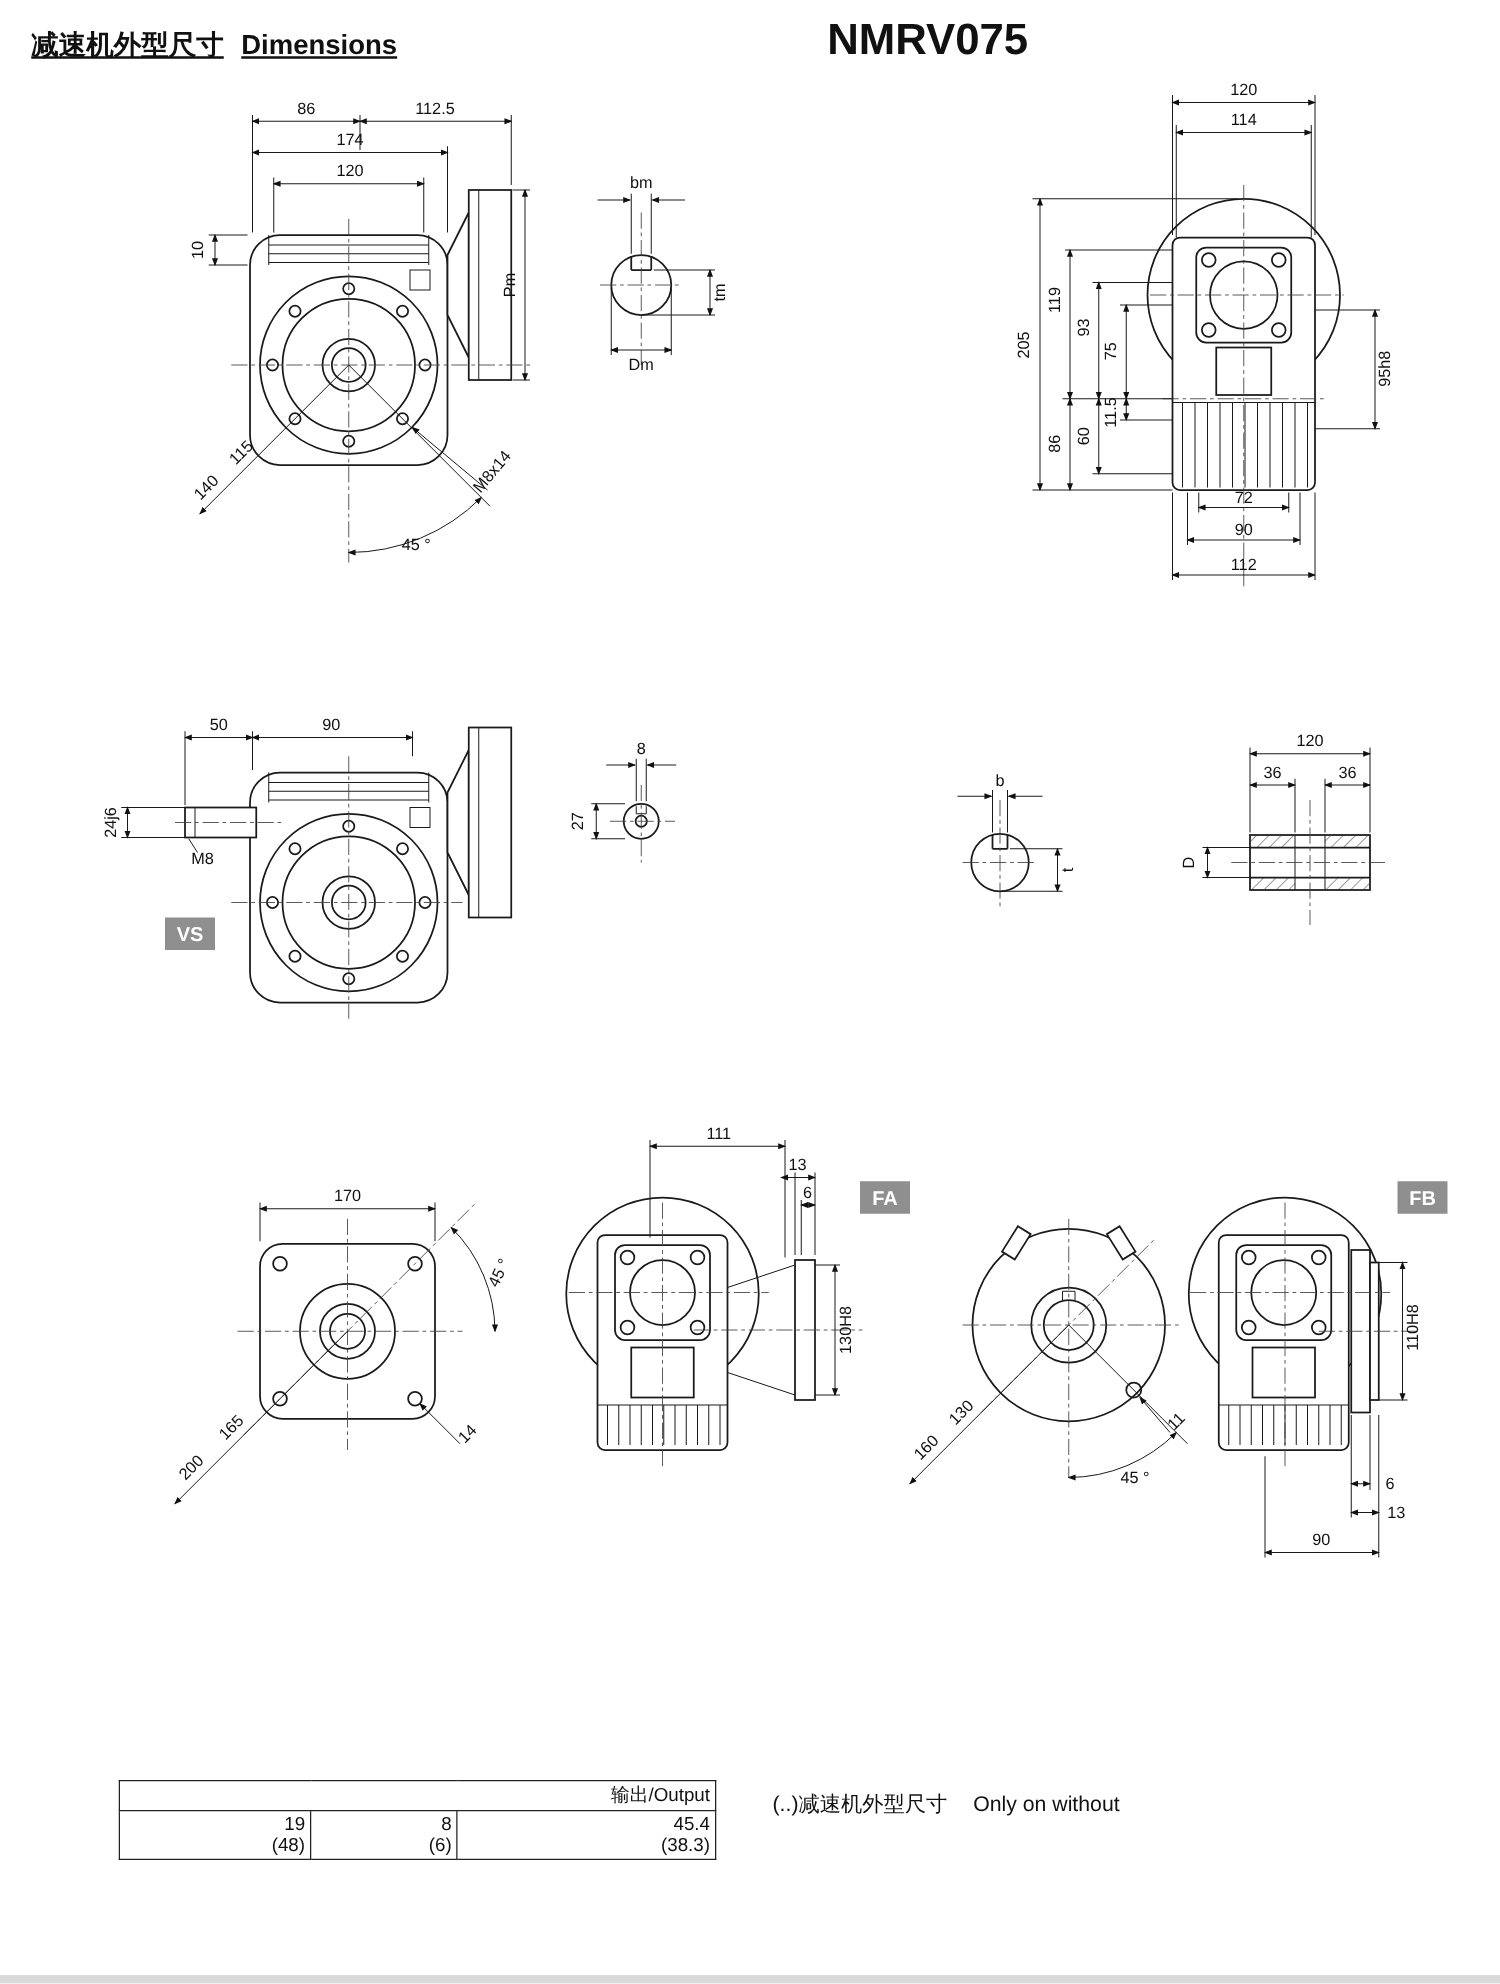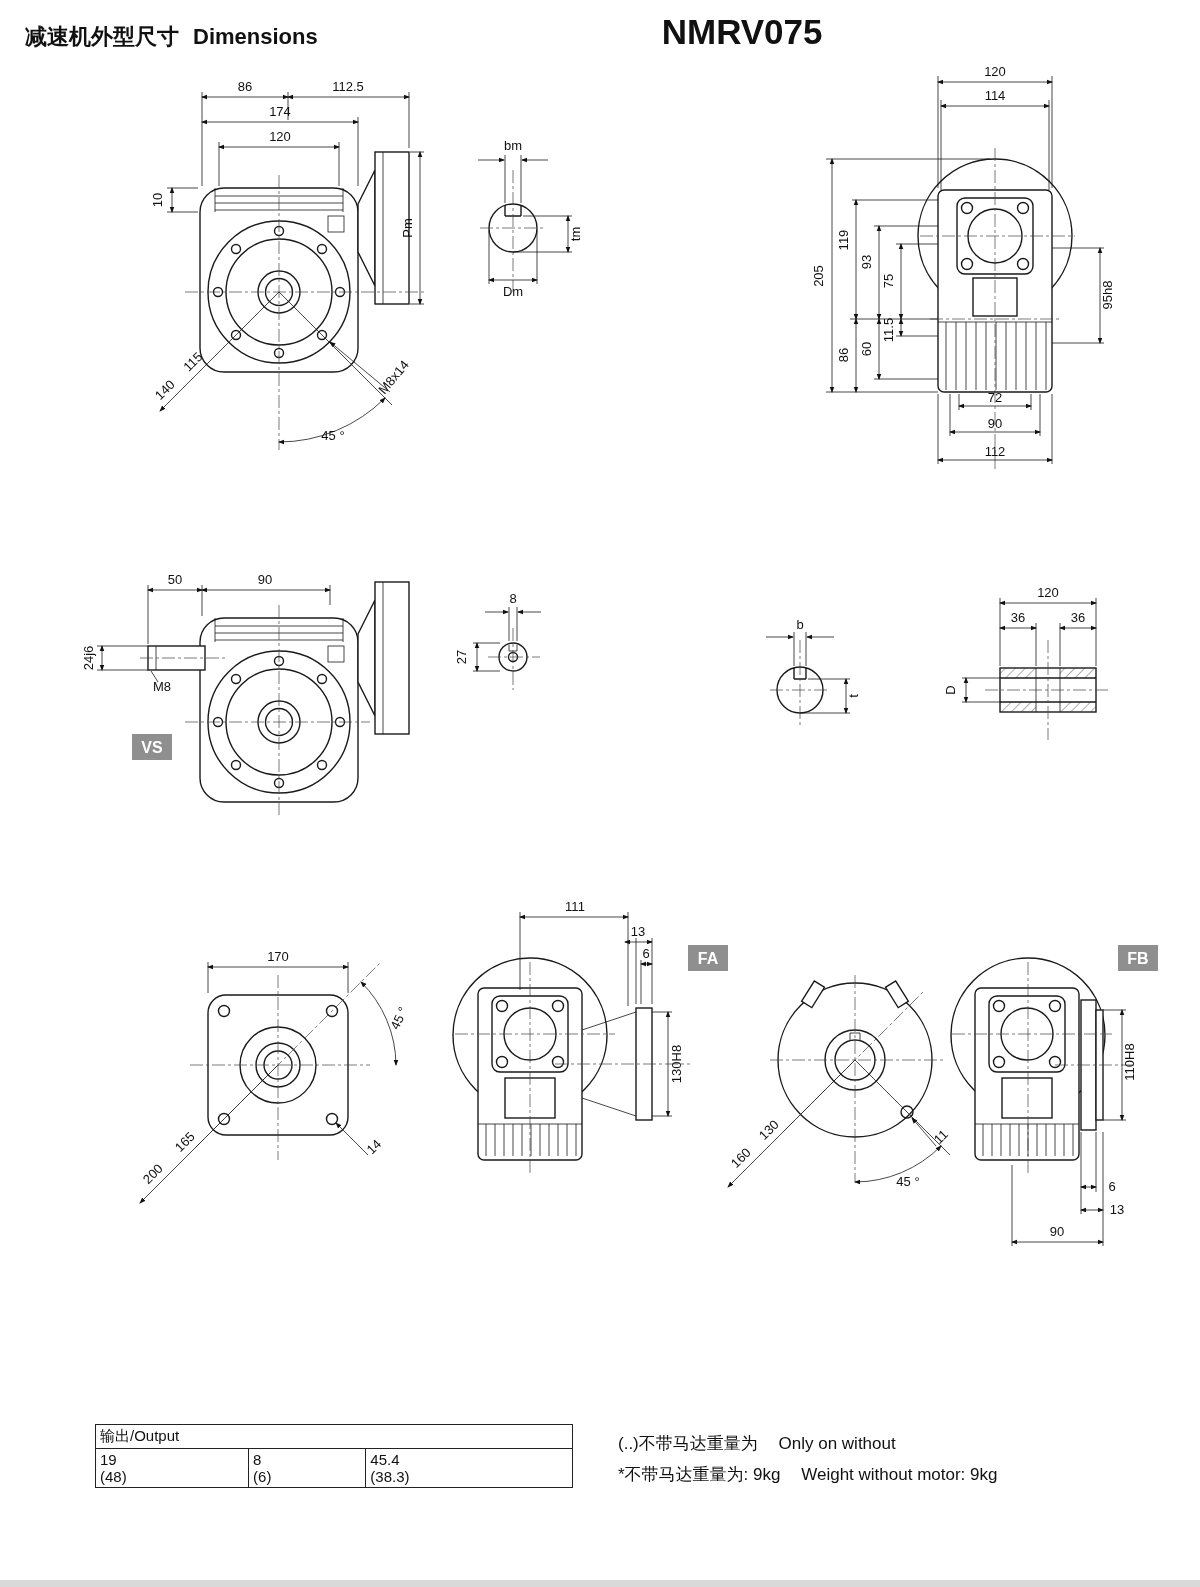--- a/index.html
+++ b/index.html
@@ -1,32 +1,32 @@
 <!DOCTYPE html>
 <html><head>
 <meta charset="utf-8">
 <style>
   html,body{margin:0;padding:0;background:#fff;}
   #page{position:relative;width:1200px;height:1587px;background:#fff;overflow:hidden;
         font-family:"Liberation Sans","DejaVu Sans",sans-serif;color:#111;}
   #hdr{position:absolute;left:25px;top:12px;display:flex;align-items:baseline;gap:14px;}
-  #hdr .t1{font-size:22px;font-weight:bold;}
+  #hdr .t1{font-size:22px;font-weight:bold;text-decoration:underline;}
   #hdr .t2{font-size:35px;font-weight:bold;margin-left:330px;}
   svg{position:absolute;left:0;top:0;}
   .ln{fill:none;stroke:#1a1a1a;stroke-width:1.4;}
   .lnf{fill:#fff;stroke:#1a1a1a;stroke-width:1.4;}
   .thin{fill:none;stroke:#1a1a1a;stroke-width:0.8;}
   .dim,.ext{fill:none;stroke:#1a1a1a;stroke-width:0.8;}
   .cl{fill:none;stroke:#444;stroke-width:0.7;stroke-dasharray:13 3 3 3;}
   text.d{font-family:"Liberation Sans","DejaVu Sans",sans-serif;font-size:13px;fill:#111;text-anchor:middle;}
   text.vl{font-family:"Liberation Sans","DejaVu Sans",sans-serif;font-size:16px;font-weight:bold;fill:#fff;text-anchor:middle;}
   .vlbox{fill:#8f8f8f;stroke:none;}
   #outtable{position:absolute;left:95px;top:1424px;}
   #outtable table{border-collapse:collapse;width:478px;font-size:15px;}
-  #outtable th,#outtable td{border:1px solid #222;text-align:left;padding:2px 4px;font-weight:normal;}
+  #outtable th,#outtable td{border:1px solid #222;text-align:right;padding:2px 4px;font-weight:normal;}
   #outtable .h{height:22px;}
   #notes{position:absolute;left:618px;top:1428px;font-size:17px;line-height:1.85;}
   #notes .cn{margin-right:16px;}
   #bottombar{position:absolute;left:0;bottom:0;width:1200px;height:7px;background:#d9d9d9;}
 </style>
 </head>
 <body>
 
 <div id="page">
 
@@ -353,23 +353,19 @@
             <div>45.4</div>
             <div>(38.3)</div>
           </td>
         </tr>
       </tbody>
     </table>
   </div>
 
   <div id="notes">
     <div>
-      <span class="cn">(..)不带马达重量为</span>
+      <span class="cn">(..)减速机外型尺寸</span>
       <span>Only on without</span>
     </div>
-    <div>
-      <span class="cn">*不带马达重量为: 9kg</span>
-      <span>Weight without motor: 9kg</span>
-    </div>
   </div>
 
   <div id="bottombar"></div>
 </div>
 
 </body></html>

